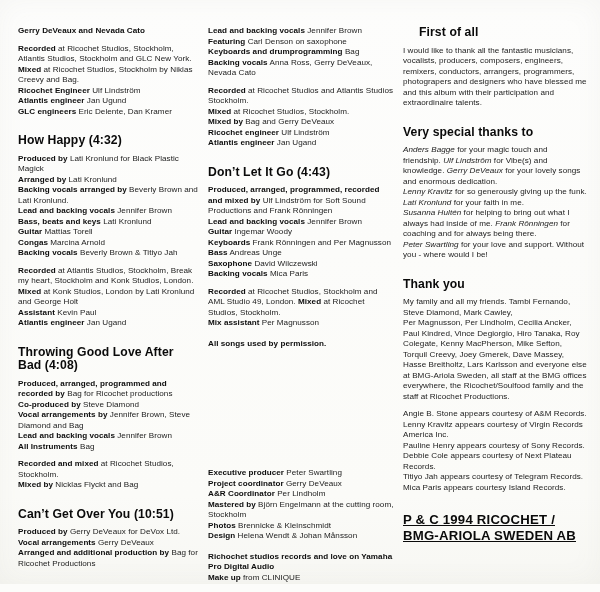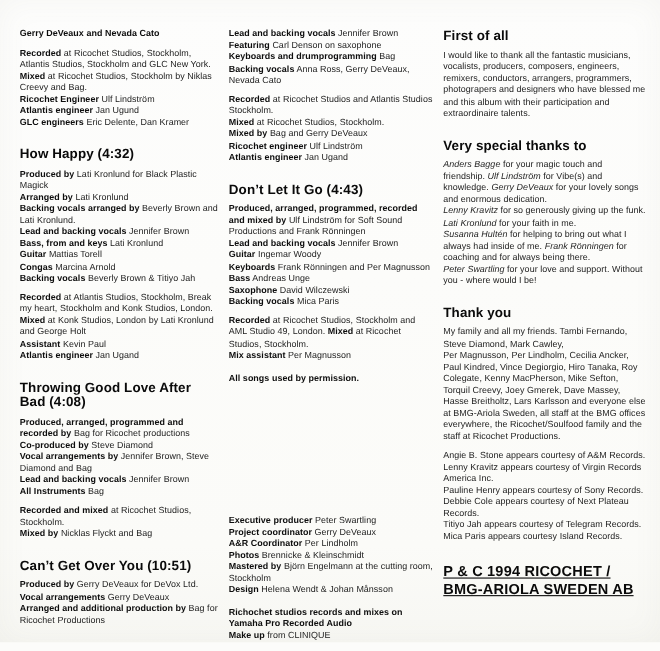--- a/index.html
+++ b/index.html
@@ -36,21 +36,21 @@
   .i { font-style: italic; }
 
   .heading {
     font-size: 12.2px;
     line-height: 13.5px;
     font-weight: 700;
     color: #0a0a0a;
     letter-spacing: 0.1px;
     margin: 10px 0 6px 0;
   }
-  .col > .heading:first-child { margin-top: 0; }
+  .col > .heading:first-child { margin-top: 0; margin-left: 16px; }
 
   
   [data-name="staff-credits"] { margin-top: 112px; }
   [data-name="equipment-note"] { margin-top: 3px; }
   [data-name="equipment-note"] .line { margin-bottom: 0; }
   [data-name="copyright-notice"] {
     margin-top: 12px;
     font-size: 13.2px;
     line-height: 16px;
     letter-spacing: 0.2px;
@@ -74,21 +74,21 @@
         <div class="line" data-name="album-recording-credits-line"><span class="b" data-name="album-recording-credits-text">GLC engineers</span><span class="r" data-name="album-recording-credits-text"> Eric Delente, Dan Kramer</span></div>
       </div>
       <div class="heading" data-name="song-title-how-happy">
         <div class="line" data-name="song-title-how-happy-line">How Happy (4:32)</div>
       </div>
       <div class="para" data-name="how-happy-credits">
         <div class="line" data-name="how-happy-credits-line"><span class="b" data-name="how-happy-credits-text">Produced by</span><span class="r" data-name="how-happy-credits-text"> Lati Kronlund for Black Plastic Magick</span></div>
         <div class="line" data-name="how-happy-credits-line"><span class="b" data-name="how-happy-credits-text">Arranged by</span><span class="r" data-name="how-happy-credits-text"> Lati Kronlund</span></div>
         <div class="line" data-name="how-happy-credits-line"><span class="b" data-name="how-happy-credits-text">Backing vocals arranged by</span><span class="r" data-name="how-happy-credits-text"> Beverly Brown and Lati Kronlund.</span></div>
         <div class="line" data-name="how-happy-credits-line"><span class="b" data-name="how-happy-credits-text">Lead and backing vocals</span><span class="r" data-name="how-happy-credits-text"> Jennifer Brown</span></div>
-        <div class="line" data-name="how-happy-credits-line"><span class="b" data-name="how-happy-credits-text">Bass, from and keys</span><span class="r" data-name="how-happy-credits-text"> Lati Kronlund</span></div>
+        <div class="line" data-name="how-happy-credits-line"><span class="b" data-name="how-happy-credits-text">Bass, beats and keys</span><span class="r" data-name="how-happy-credits-text"> Lati Kronlund</span></div>
         <div class="line" data-name="how-happy-credits-line"><span class="b" data-name="how-happy-credits-text">Guitar</span><span class="r" data-name="how-happy-credits-text"> Mattias Torell</span></div>
         <div class="line" data-name="how-happy-credits-line"><span class="b" data-name="how-happy-credits-text">Congas</span><span class="r" data-name="how-happy-credits-text"> Marcina Arnold</span></div>
         <div class="line" data-name="how-happy-credits-line"><span class="b" data-name="how-happy-credits-text">Backing vocals</span><span class="r" data-name="how-happy-credits-text"> Beverly Brown &amp; Titiyo Jah</span></div>
       </div>
       <div class="para" data-name="how-happy-recording">
         <div class="line" data-name="how-happy-recording-line"><span class="b" data-name="how-happy-recording-text">Recorded</span><span class="r" data-name="how-happy-recording-text"> at Atlantis Studios, Stockholm, Break my heart, Stockholm and Konk Studios, London. </span><span class="b" data-name="how-happy-recording-text">Mixed</span><span class="r" data-name="how-happy-recording-text"> at Konk Studios, London by Lati Kronlund and George Holt</span></div>
         <div class="line" data-name="how-happy-recording-line"><span class="b" data-name="how-happy-recording-text">Assistant</span><span class="r" data-name="how-happy-recording-text"> Kevin Paul</span></div>
         <div class="line" data-name="how-happy-recording-line"><span class="b" data-name="how-happy-recording-text">Atlantis engineer</span><span class="r" data-name="how-happy-recording-text"> Jan Ugand</span></div>
       </div>
       <div class="heading" data-name="song-title-throwing-good-love">
@@ -144,26 +144,26 @@
         <div class="line" data-name="dont-let-it-go-recording-line"><span class="b" data-name="dont-let-it-go-recording-text">Recorded</span><span class="r" data-name="dont-let-it-go-recording-text"> at Ricochet Studios, Stockholm and AML Studio 49, London. </span><span class="b" data-name="dont-let-it-go-recording-text">Mixed</span><span class="r" data-name="dont-let-it-go-recording-text"> at Ricochet Studios, Stockholm.</span></div>
         <div class="line" data-name="dont-let-it-go-recording-line"><span class="b" data-name="dont-let-it-go-recording-text">Mix assistant</span><span class="r" data-name="dont-let-it-go-recording-text"> Per Magnusson</span></div>
       </div>
       <div class="para" data-name="permission-note">
         <div class="line" data-name="permission-note-line"><span class="b" data-name="permission-note-text">All songs used by permission.</span></div>
       </div>
       <div class="para" data-name="staff-credits">
         <div class="line" data-name="staff-credits-line"><span class="b" data-name="staff-credits-text">Executive producer</span><span class="r" data-name="staff-credits-text"> Peter Swartling</span></div>
         <div class="line" data-name="staff-credits-line"><span class="b" data-name="staff-credits-text">Project coordinator</span><span class="r" data-name="staff-credits-text"> Gerry DeVeaux</span></div>
         <div class="line" data-name="staff-credits-line"><span class="b" data-name="staff-credits-text">A&amp;R Coordinator</span><span class="r" data-name="staff-credits-text"> Per Lindholm</span></div>
+        <div class="line" data-name="staff-credits-line"><span class="b" data-name="staff-credits-text">Mastered by</span><span class="r" data-name="staff-credits-text"> Björn Engelmann at the cutting room, Stockholm</span></div>
         <div class="line" data-name="staff-credits-line"><span class="b" data-name="staff-credits-text">Photos</span><span class="r" data-name="staff-credits-text"> Brennicke &amp; Kleinschmidt</span></div>
-        <div class="line" data-name="staff-credits-line"><span class="b" data-name="staff-credits-text">Mastered by</span><span class="r" data-name="staff-credits-text"> Björn Engelmann at the cutting room, Stockholm</span></div>
         <div class="line" data-name="staff-credits-line"><span class="b" data-name="staff-credits-text">Design</span><span class="r" data-name="staff-credits-text"> Helena Wendt &amp; Johan Månsson</span></div>
       </div>
       <div class="para" data-name="equipment-note">
-        <div class="line" data-name="equipment-note-line"><span class="b" data-name="equipment-note-text">Richochet studios records and mixes on Yamaha Pro Recorded Audio</span></div>
+        <div class="line" data-name="equipment-note-line"><span class="b" data-name="equipment-note-text">Richochet studios records and love on Yamaha Pro Digital Audio</span></div>
         <div class="line" data-name="equipment-note-line"><span class="b" data-name="equipment-note-text">Make up</span><span class="r" data-name="equipment-note-text"> from CLINIQUE</span></div>
       </div>
     </div>
   <div class="col col-right" data-name="column-right">
       <div class="heading" data-name="first-of-all-heading">
         <div class="line" data-name="first-of-all-heading-line">First of all</div>
       </div>
       <div class="para" data-name="first-of-all-text">
         <div class="line" data-name="first-of-all-text-line"><span class="r" data-name="first-of-all-text-text">I would like to thank all the fantastic musicians, vocalists, producers, composers, engineers, remixers, conductors, arrangers, programmers, photograpers and designers who have blessed me and this album with their participation and extraordinaire talents.</span></div>
       </div>

